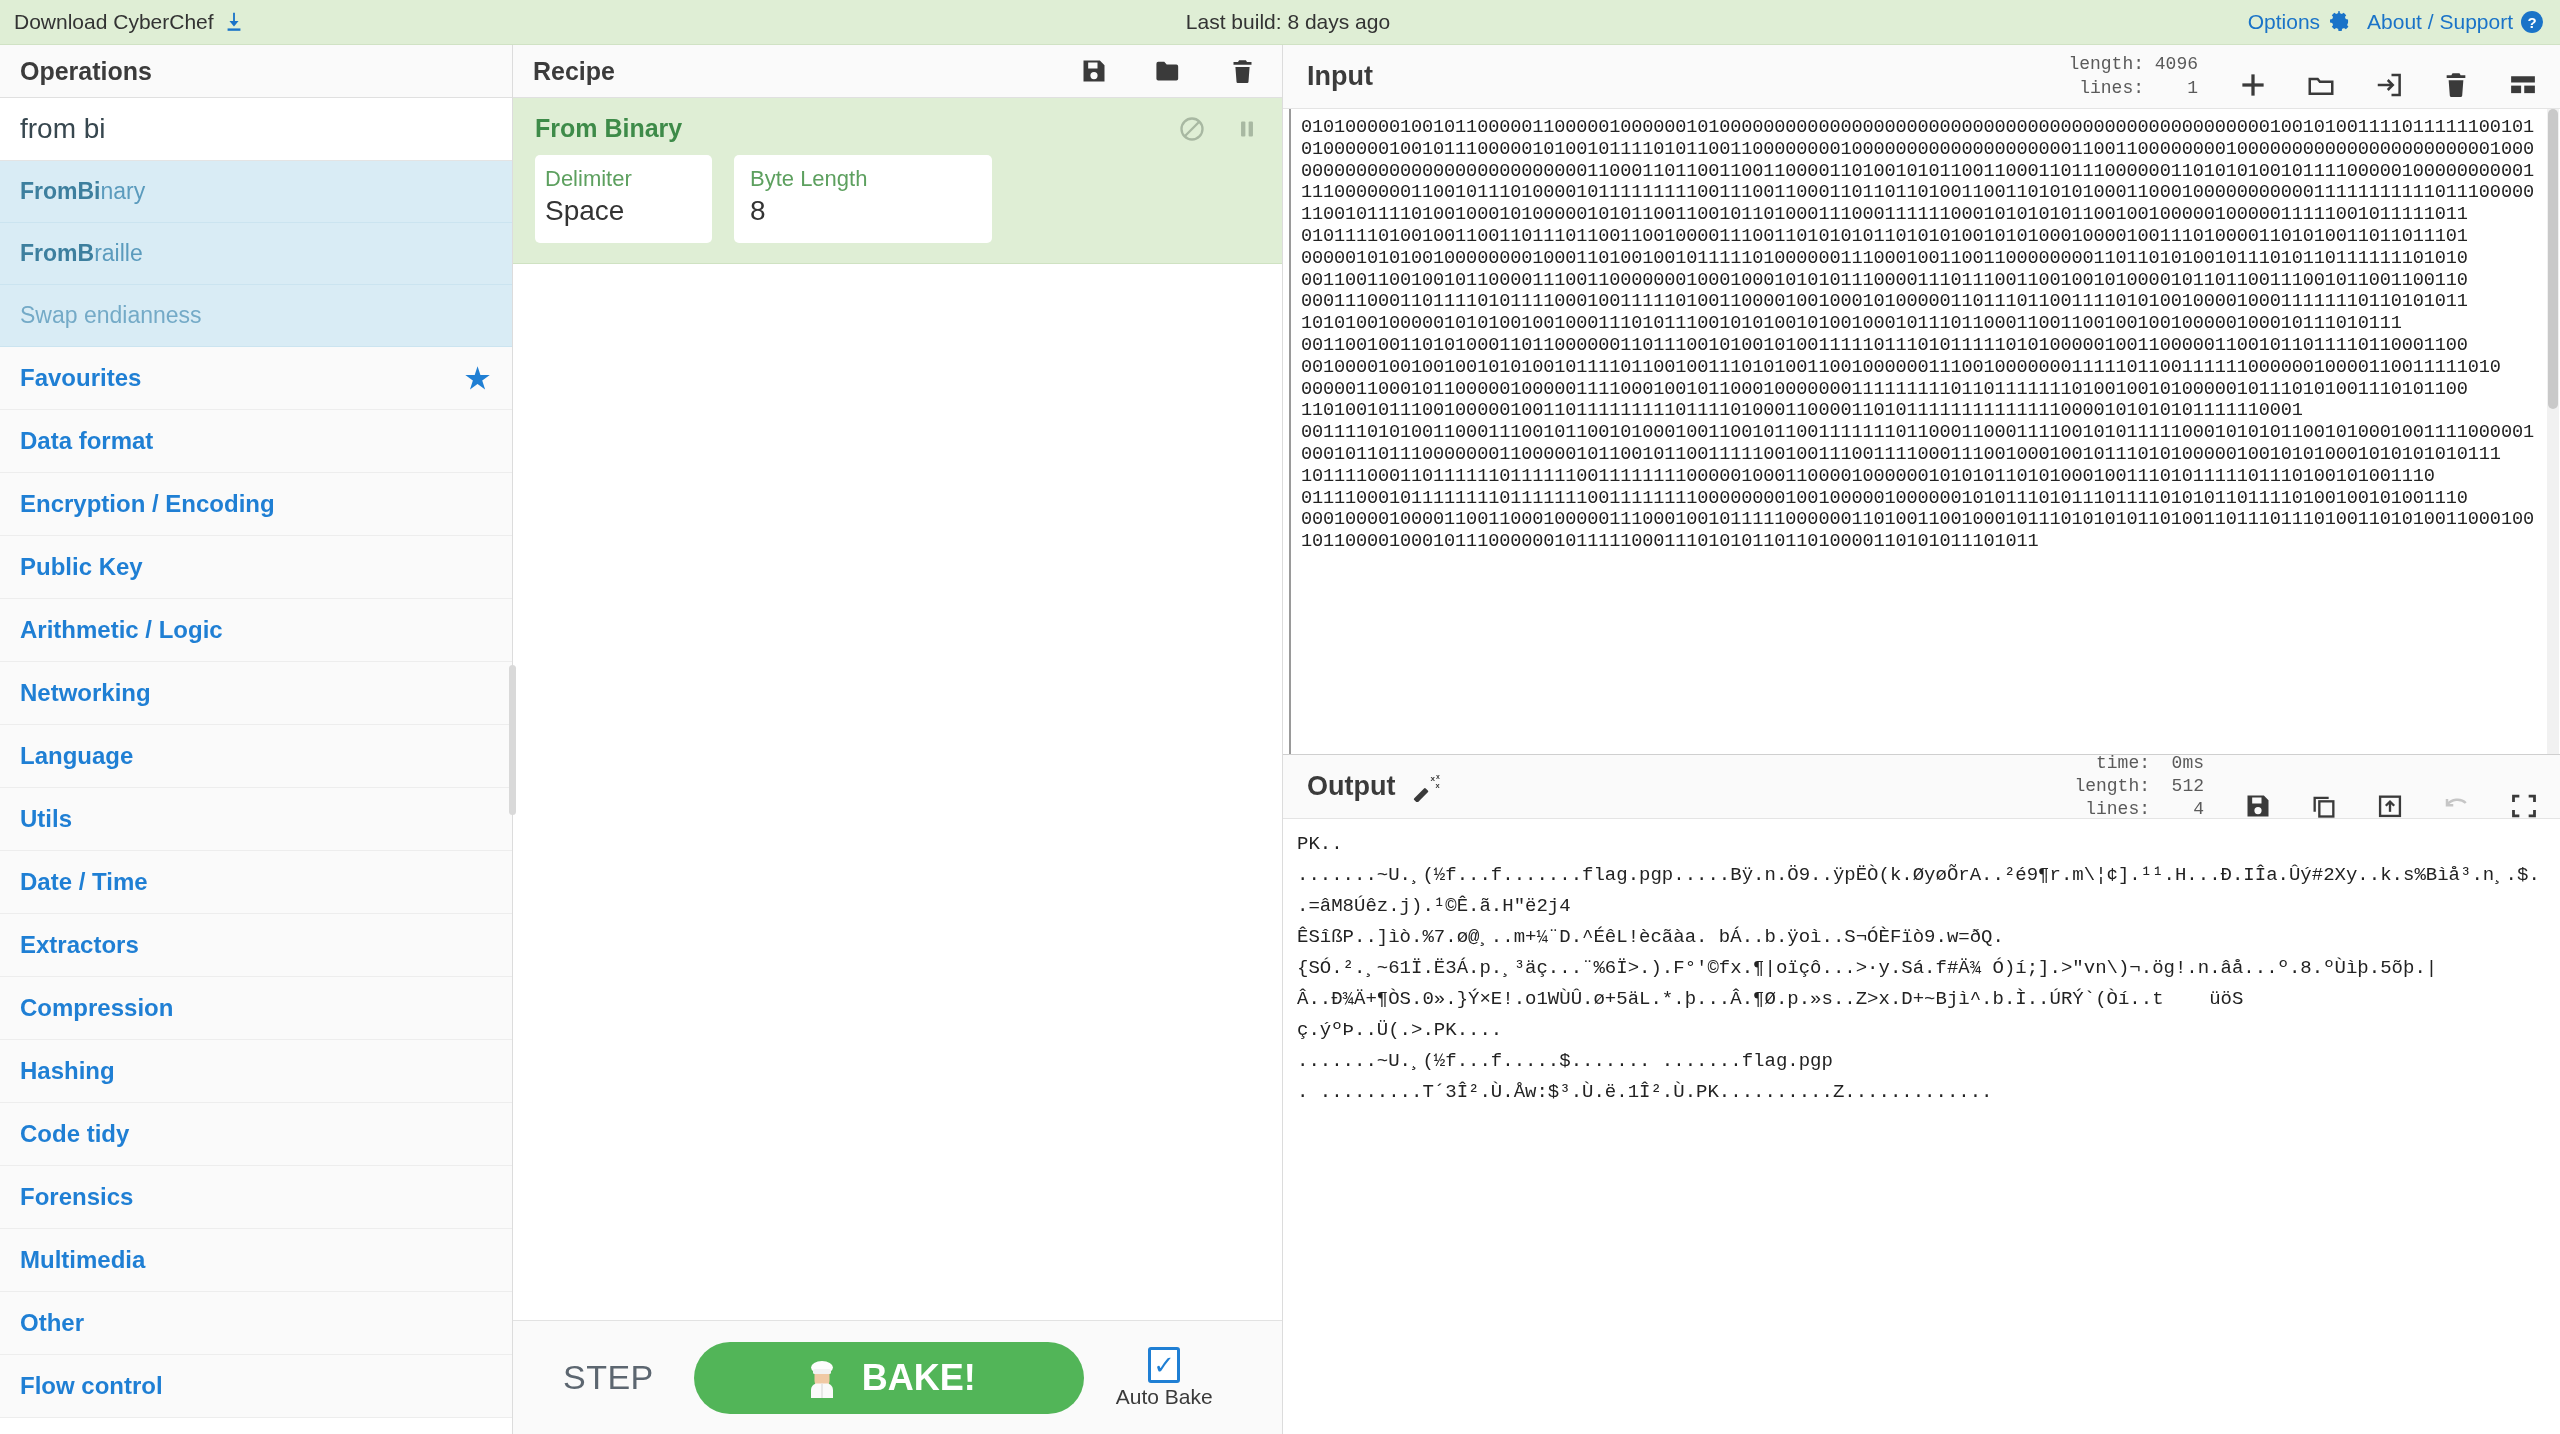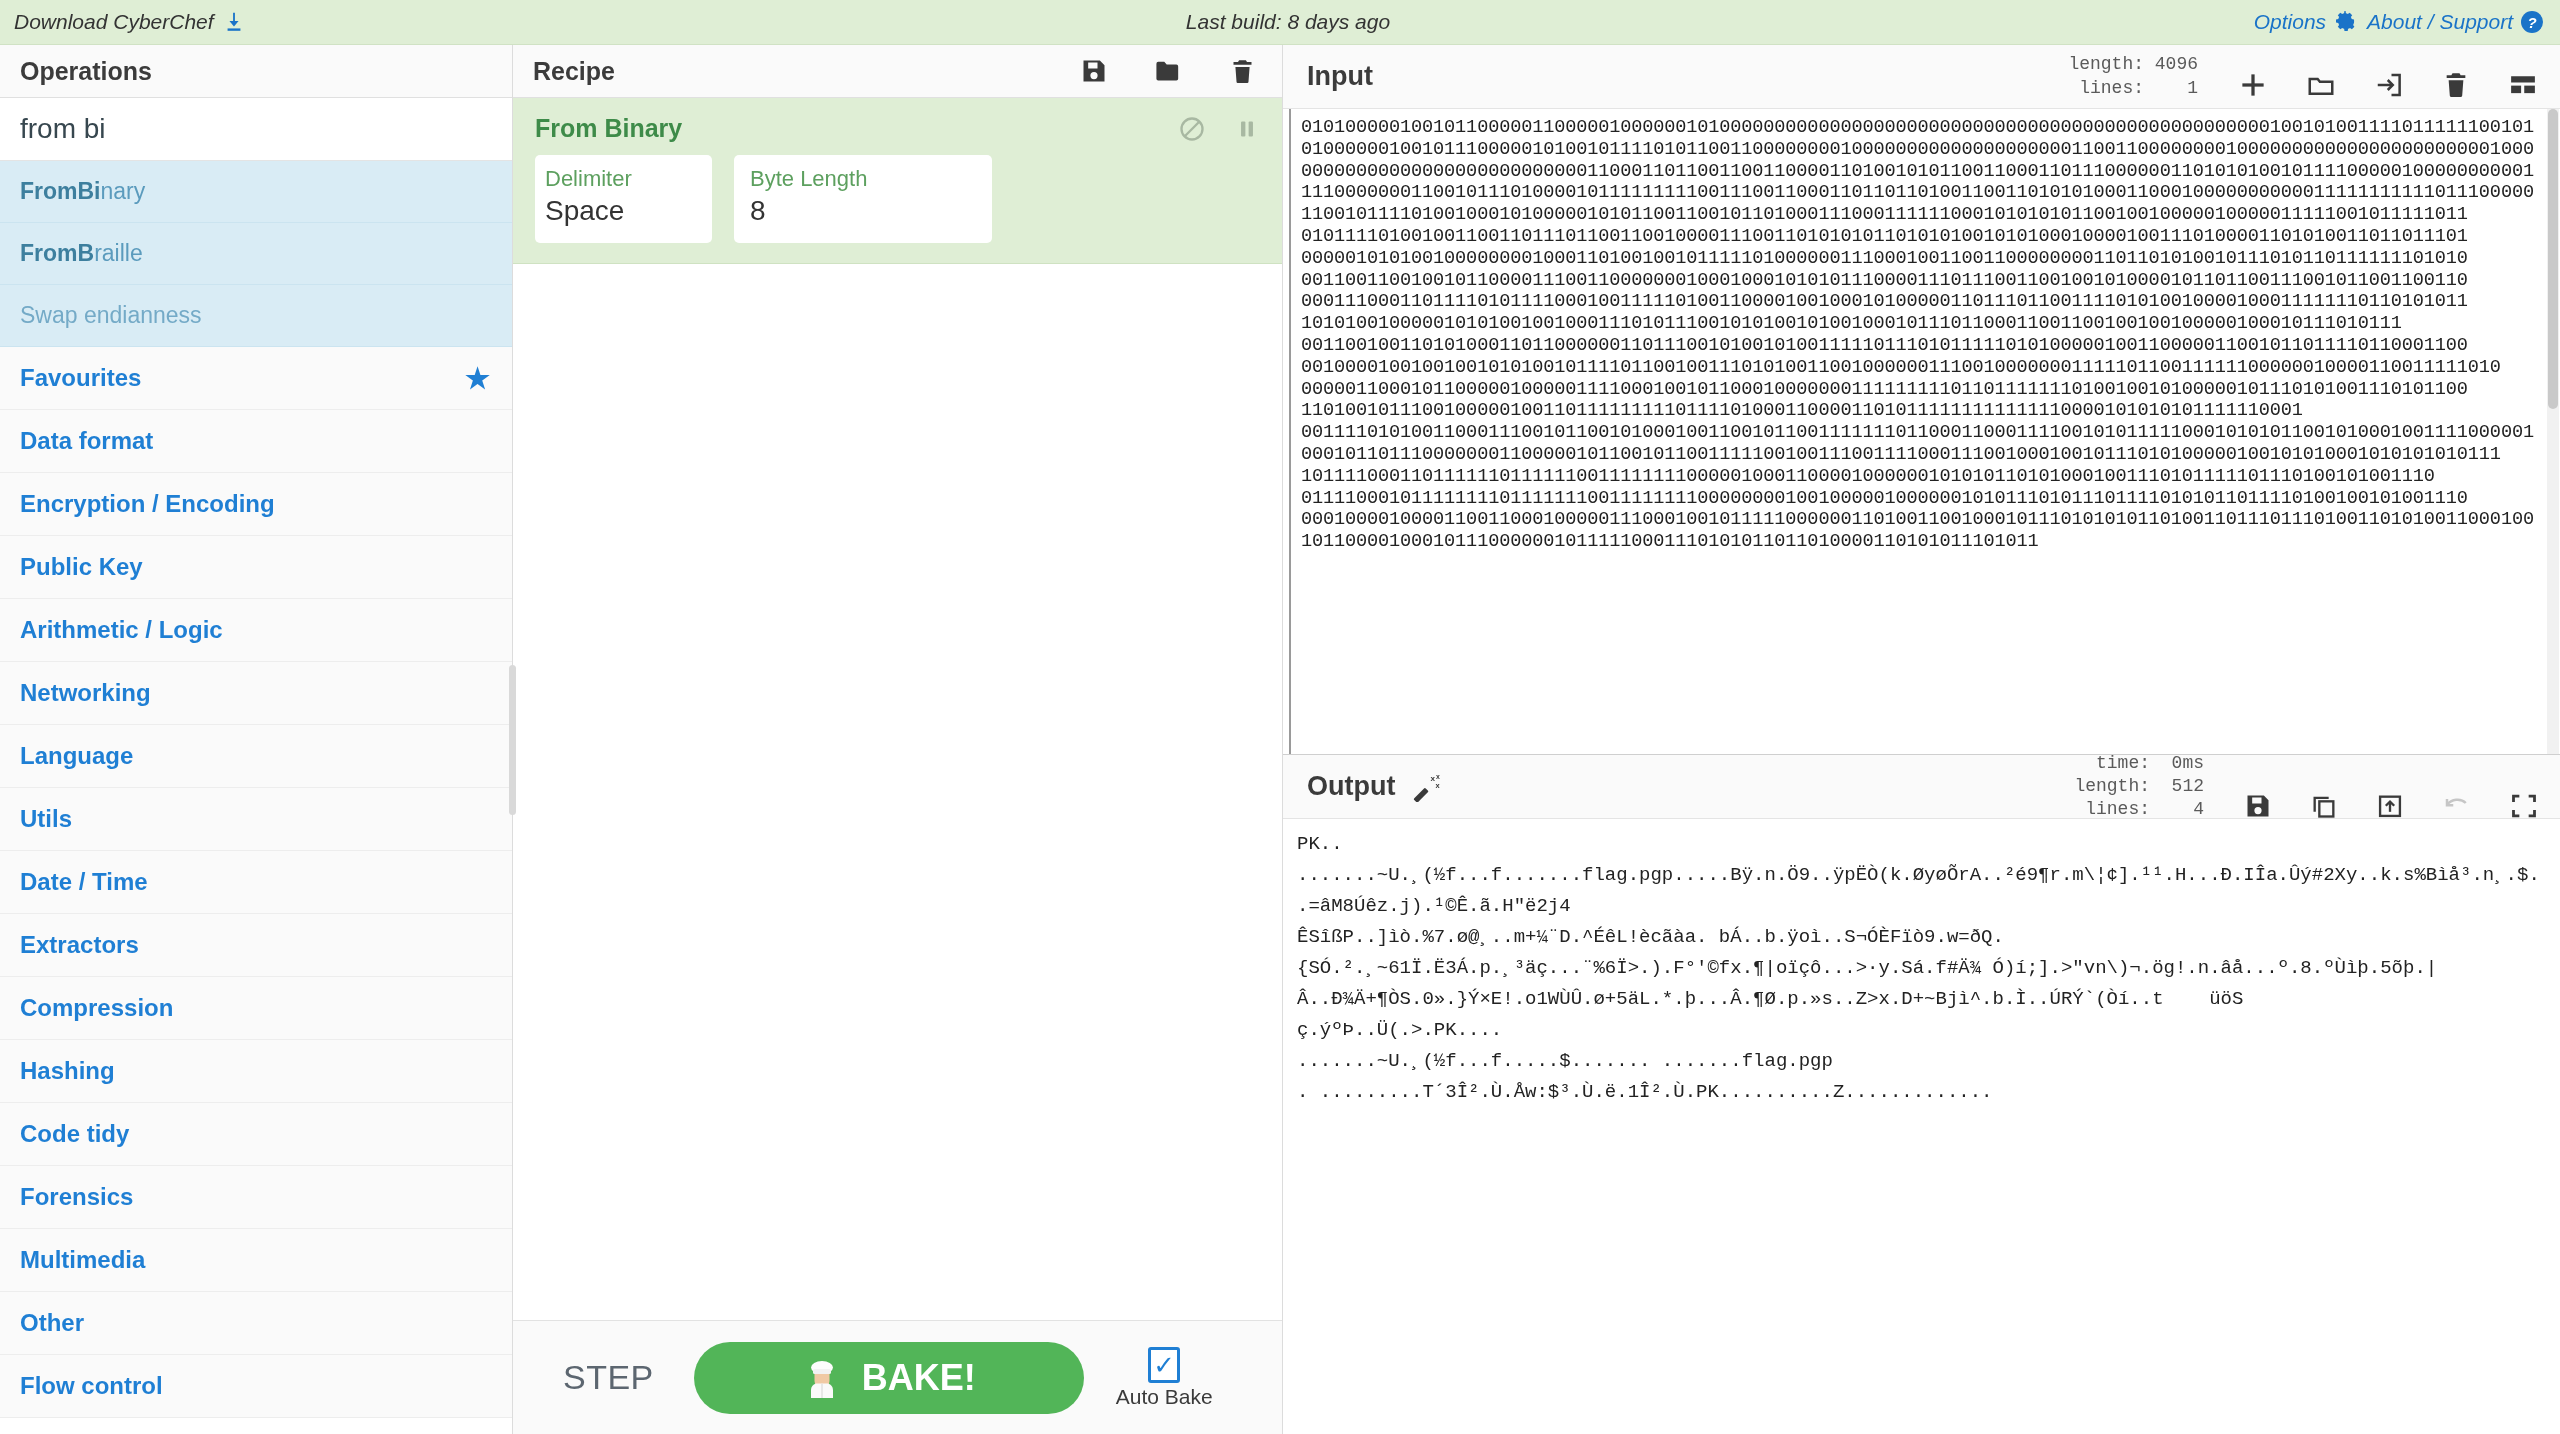--- a/index.html
+++ b/index.html
@@ -13,28 +13,27 @@
   body { font-size: 22px; color: #333; }
 
   
   #banner {
     height: 45px;
     background: #dfeed5;
     display: flex; align-items: center;
     position: relative;
     font-size: 21px;
     border-bottom: 1px solid #d0e2c4;
-    font-style: italic;
   }
   #banner a, #banner .blink {
     color: #1a73c8; text-decoration: none; cursor: pointer;
   }
   .banner-left { position: absolute; left: 14px; display: flex; align-items: center; gap: 9px; }
   .banner-center { position: absolute; left: 16px; right: 0; text-align: center; }
-  .banner-right { position: absolute; right: 16px; display: flex; align-items: center; gap: 10px; }
+  .banner-right { position: absolute; right: 16px; display: flex; align-items: center; gap: 16px; }
   .banner-right .grp { display: flex; align-items: center; gap: 7px; }
   .ic { display: inline-flex; align-items: center; justify-content: center; }
 
   
   #app {
     display: flex;
     height: calc(1434px - 45px);
     width: 2560px;
   }
 

